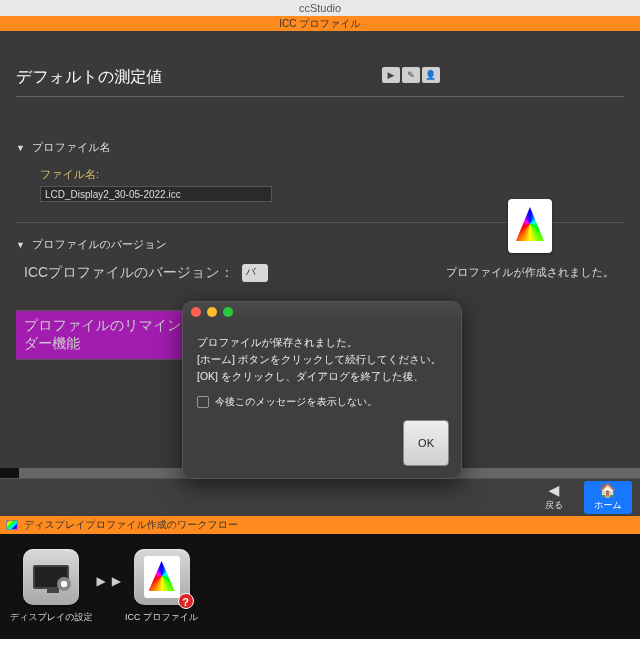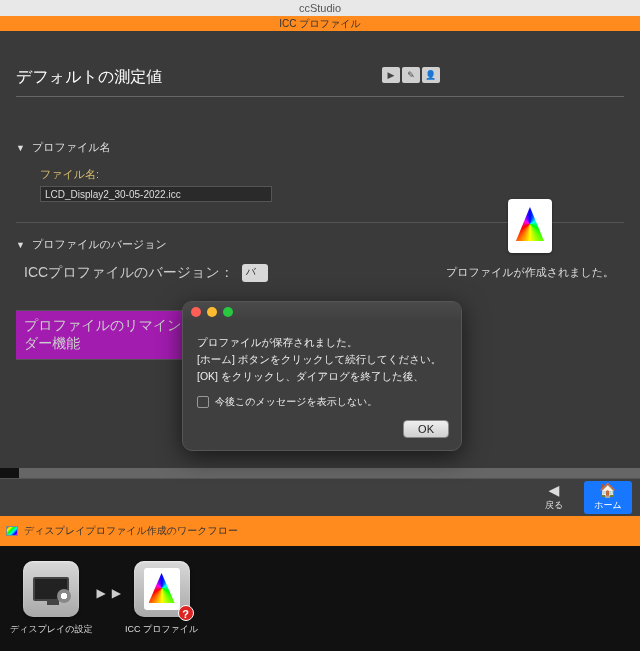--- a/index.html
+++ b/index.html
@@ -206,21 +206,21 @@
     border-radius: 2px;
   }
   .dialog-footer {
     text-align: right;
     padding: 0 12px 12px;
   }
   .ok-btn {
     background: linear-gradient(#eee,#d0d0d0);
     border: 1px solid #888;
     border-radius: 4px;
-    padding: 2px 14px;
+    padding: 16px 14px;
     font-size: 11px;
     color: #222;
     cursor: pointer;
   }
   
   .nav-strip {
     height: 10px;
     background: linear-gradient(to right, #111 0%, #111 3%, #666 3%, #666 100%);
   }
   .nav-footer {
@@ -248,21 +248,21 @@
     line-height: 1;
     margin-bottom: 2px;
   }
   .nav-btn.active {
     background: #1877ff;
     color: #fff;
   }
   
   .workflow-header {
     background: #ff8a1e;
-    height: 30px;
+    height: 18px;
     display: flex;
     align-items: center;
     padding-left: 6px;
     gap: 6px;
     font-size: 10px;
     color: #333;
   }
   .wf-icon {
     width: 12px; height: 10px;
     background: linear-gradient(135deg,#f00,#ff0,#0f0,#0ff,#00f,#f0f);

